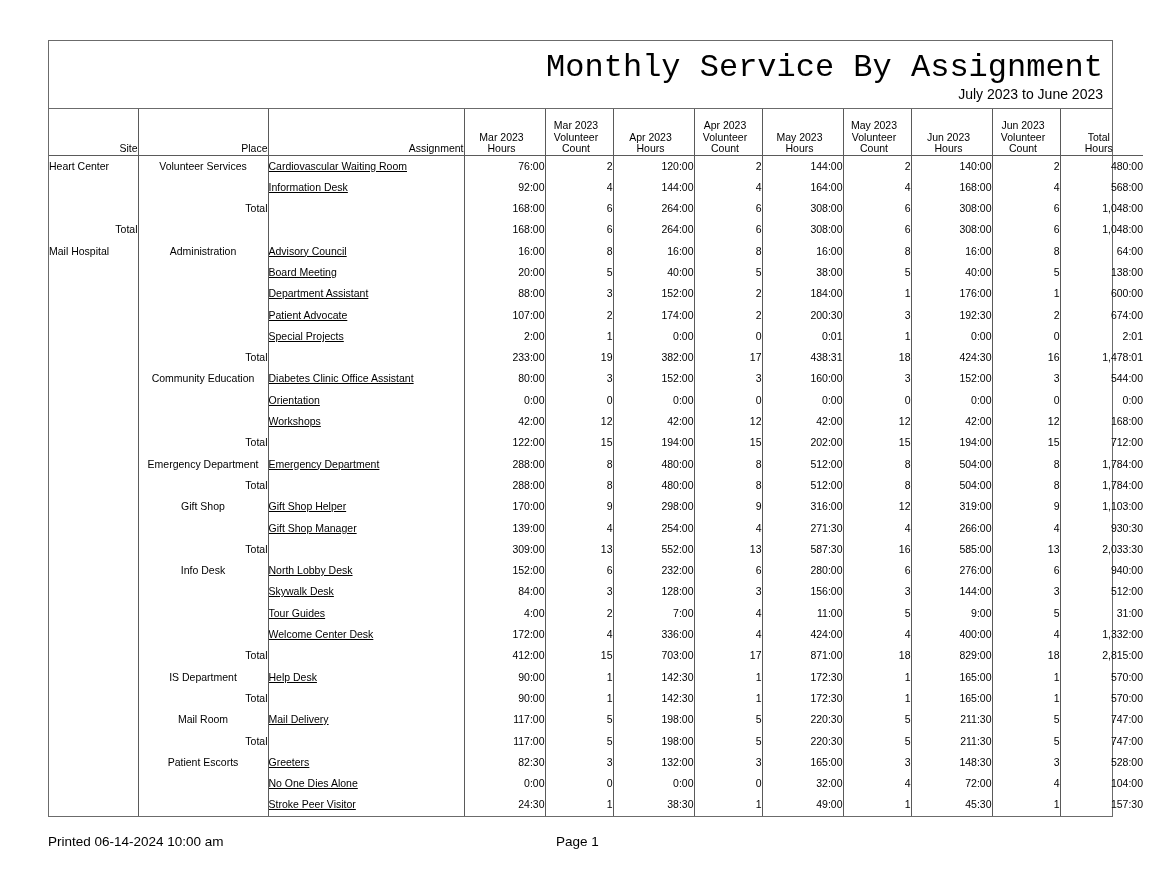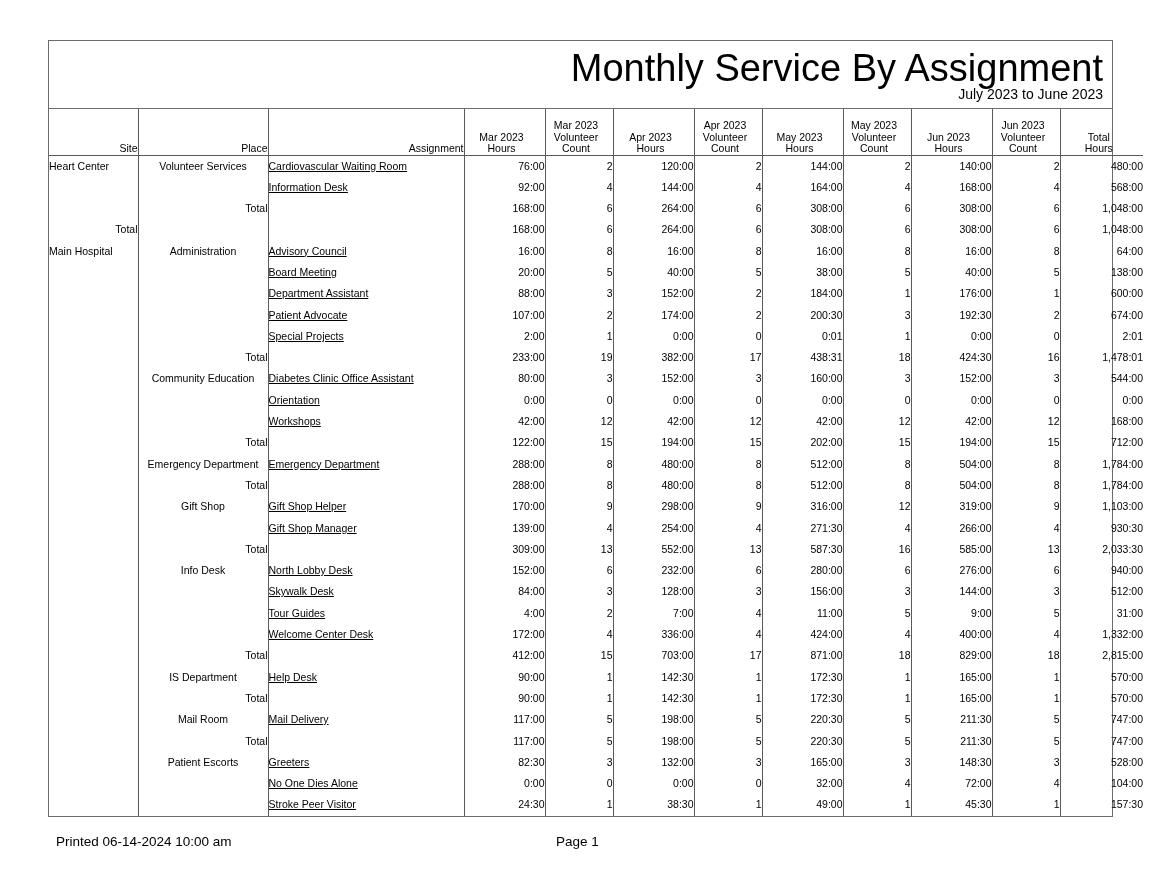--- a/index.html
+++ b/index.html
@@ -35,25 +35,26 @@
   .title-band {
     height: 68px;
     position: relative;
     border-bottom: 1px solid #6b6b6b;
     box-sizing: border-box;
   }
   .report-title {
     position: absolute;
     right: 9px;
     top: 10px;
-    font-size: 38px;
+    font-size: 32px;
     line-height: 34px;
     font-weight: normal;
     letter-spacing: 0px;
     white-space: nowrap;
+    font-family: Liberation Mono, monospace;
   }
   .report-subtitle {
     position: absolute;
     right: 9px;
     top: 45px;
     font-size: 14px;
     line-height: 16px;
     white-space: nowrap;
   }
   
@@ -112,21 +113,20 @@
     top: 832px;
     width: 1161px;
     height: 30px;
     font-size: 13.5px;
   }
   .footer .printed {
     position: absolute;
     left: 48px;
     top: 2px;
     white-space: nowrap;
-    margin-left: 8px;
   }
   .footer .pageno {
     position: absolute;
     left: 556px;
     top: 2px;
     white-space: nowrap;
   }
 </style>
 </head>
 <body>
@@ -222,21 +222,21 @@
             <td class="c-num">6</td>
             <td class="c-num">264:00</td>
             <td class="c-num">6</td>
             <td class="c-num">308:00</td>
             <td class="c-num">6</td>
             <td class="c-num">308:00</td>
             <td class="c-num">6</td>
             <td class="c-num">1,048:00</td>
           </tr>
           <tr>
-            <td class="c-site">Main Hospital</td>
+            <td class="c-site">Mail Hospital</td>
             <td class="c-place">Administration</td>
             <td class="c-assign">Advisory Council</td>
             <td class="c-num">16:00</td>
             <td class="c-num">8</td>
             <td class="c-num">16:00</td>
             <td class="c-num">8</td>
             <td class="c-num">16:00</td>
             <td class="c-num">8</td>
             <td class="c-num">16:00</td>
             <td class="c-num">8</td>

